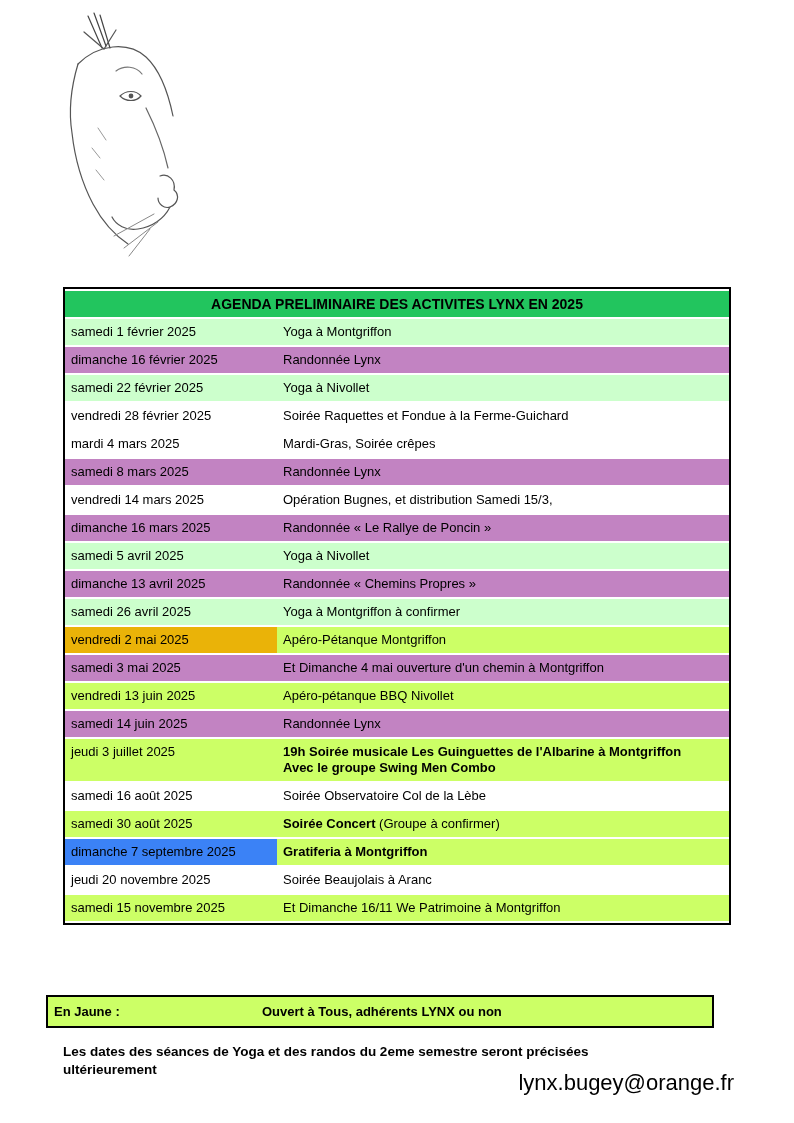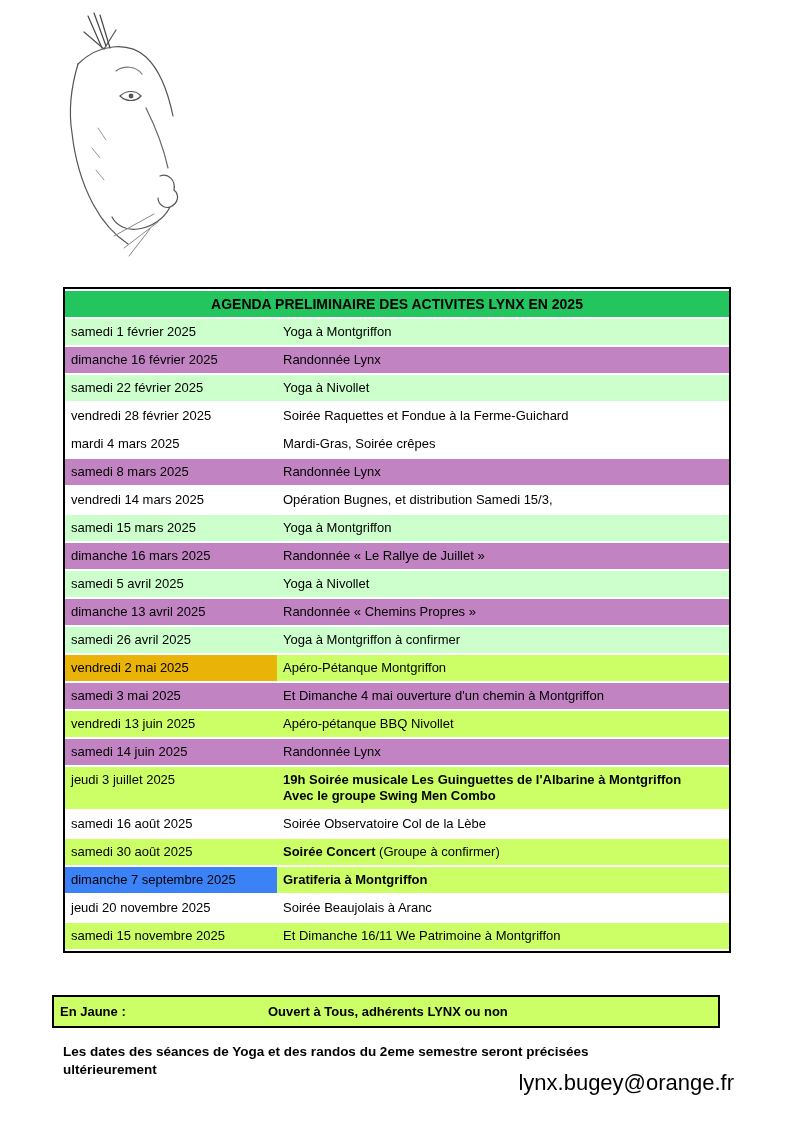--- a/index.html
+++ b/index.html
@@ -17,21 +17,21 @@
   .bi { font-style:italic; font-weight:bold; }
   .band-line { font-size:21px; font-style:italic; font-weight:bold; margin-left:75px; margin-top:3px; }
 
   .table-wrap { position:absolute; left:63px; top:287px; width:668px; border:2px solid #000; background:#fff; }
   table { width:100%; border-collapse:separate; border-spacing:0 2px; }
   th { font-size:14px; font-weight:bold; text-align:center; padding:5px 4px; }
   td { font-size:13px; line-height:16px; padding:5px 8px 5px 6px; vertical-align:top; }
   td.date { font-weight:normal; width:212px; white-space:nowrap; }
   .b { font-weight:bold; }
 
-  .legend { position:absolute; left:52px; top:995px; width:668px; border:2px solid #000;
+  .legend { position:absolute; left:46px; top:995px; width:668px; border:2px solid #000;
             padding:7px 6px; font-size:13px; display:flex; align-items:center; }
   .legend-label { font-weight:bold; width:208px; flex:0 0 auto; }
   .legend-text { font-weight:bold; }
 
   .footnote { position:absolute; left:63px; top:1043px; width:575px; font-size:13.5px; font-weight:bold; line-height:18px; }
   .email { position:absolute; right:60px; top:1070px; font-size:22px; }
 </style>
 </head>
 <body>
 
@@ -97,26 +97,22 @@
           </tr>
           <tr>
             <td class="date" style="background: rgb(194, 131, 194);">samedi 8 mars 2025</td>
             <td style="background: rgb(194, 131, 194);"><span>Randonnée Lynx</span></td>
           </tr>
           <tr>
             <td class="date" style="background: rgb(255, 255, 255);">vendredi 14 mars 2025</td>
             <td style="background: rgb(255, 255, 255);"><span>Opération Bugnes, et distribution Samedi 15/3,</span></td>
           </tr>
           <tr>
-            <td class="date" style="background: rgb(204, 255, 204);">samedi 15 mars 2025</td>
-            <td style="background: rgb(204, 255, 204);"><span>Yoga à Montgriffon</span></td>
-          </tr>
-          <tr>
             <td class="date" style="background: rgb(194, 131, 194);">dimanche 16 mars 2025</td>
-            <td style="background: rgb(194, 131, 194);"><span>Randonnée « Le Rallye de Juillet »</span></td>
+            <td style="background: rgb(194, 131, 194);"><span>Randonnée « Le Rallye de Poncin »</span></td>
           </tr>
           <tr>
             <td class="date" style="background: rgb(204, 255, 204);">samedi 5 avril 2025</td>
             <td style="background: rgb(204, 255, 204);"><span>Yoga à Nivollet</span></td>
           </tr>
           <tr>
             <td class="date" style="background: rgb(194, 131, 194);">dimanche 13 avril 2025</td>
             <td style="background: rgb(194, 131, 194);"><span>Randonnée « Chemins Propres »</span></td>
           </tr>
           <tr>

